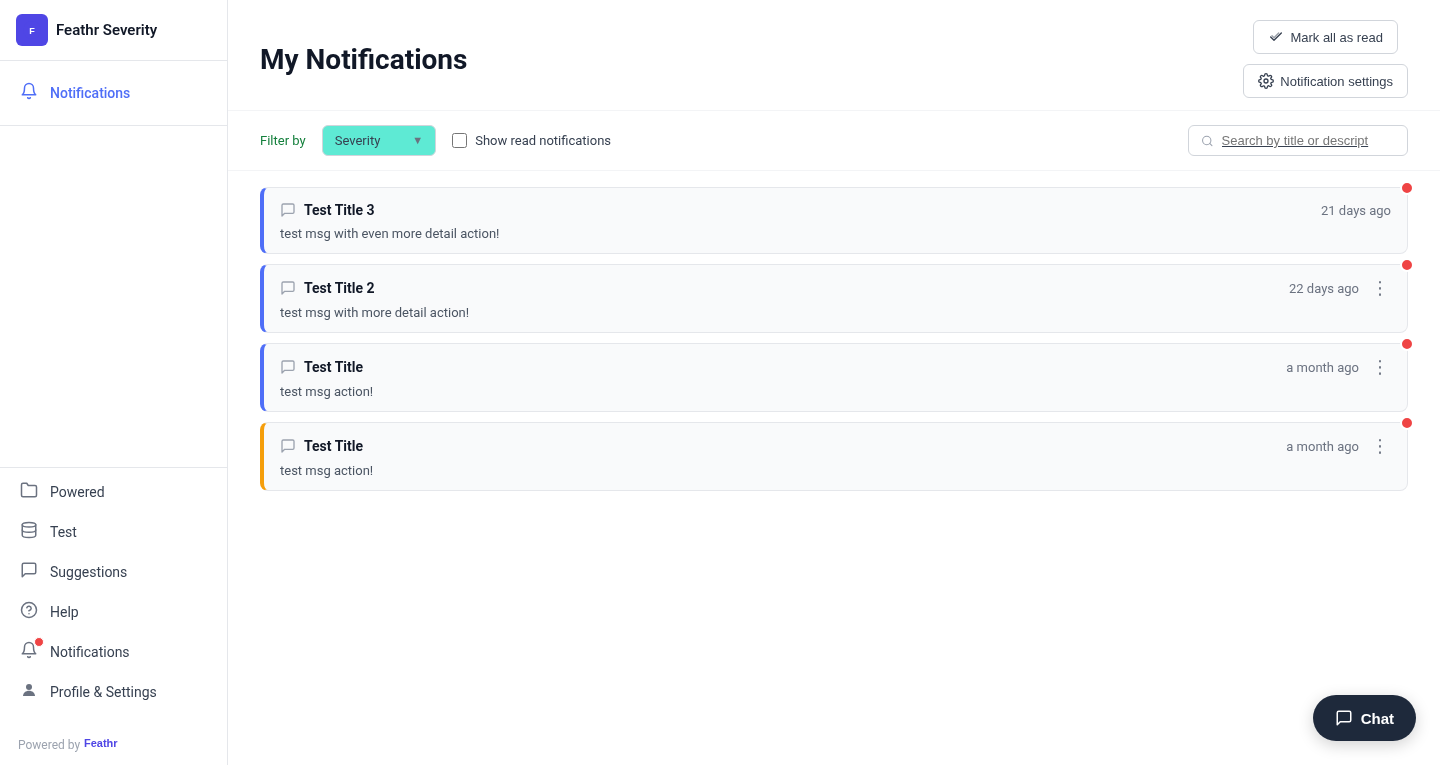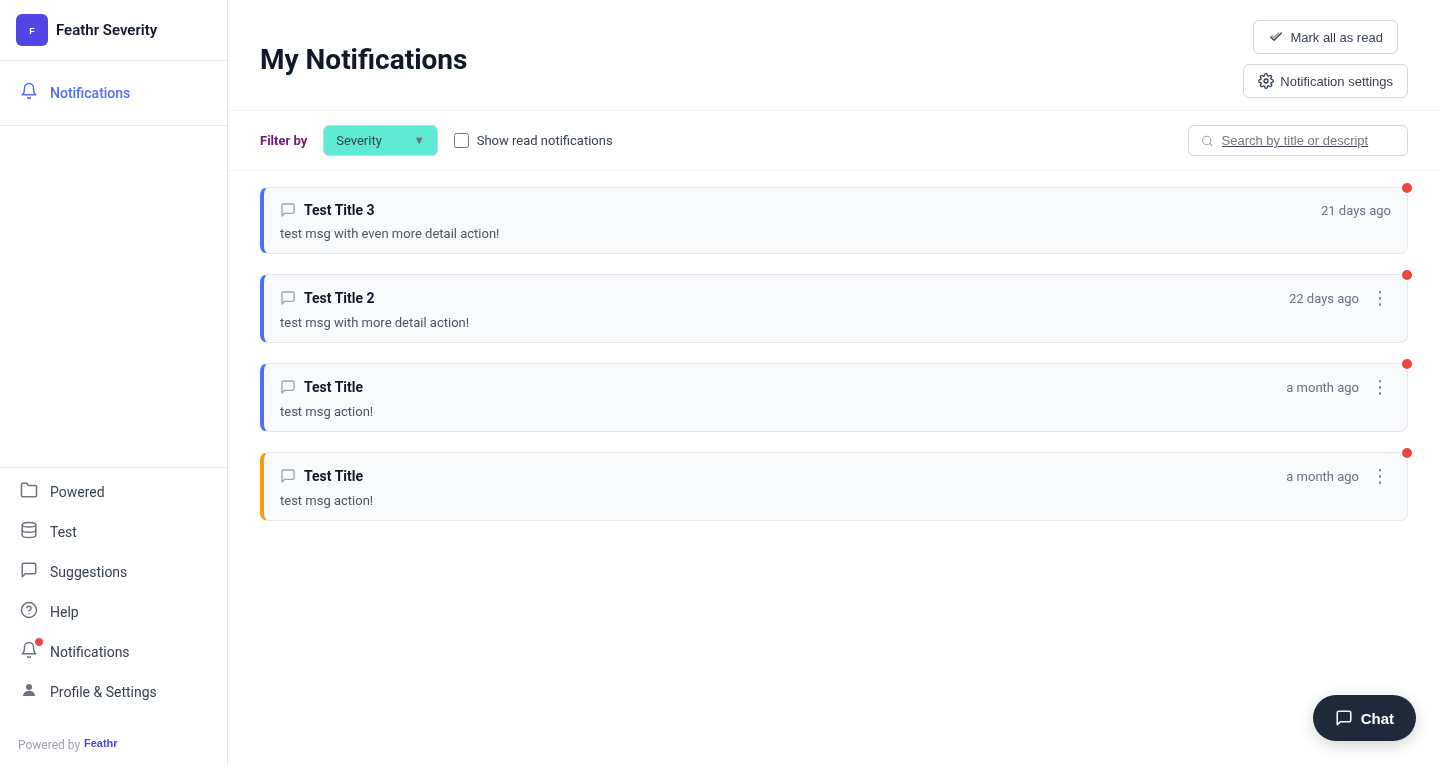--- a/index.html
+++ b/index.html
@@ -123,22 +123,22 @@
     
     .filter-bar {
       display: flex;
       align-items: center;
       gap: 16px;
       padding: 14px 32px;
       border-bottom: 1px solid #f3f4f6;
     }
     .filter-label {
       font-size: 13px;
-      color: #701a75;
-      font-weight: 700;
+      color: #15803d;
+      font-weight: 400;
     }
     .filter-select {
       display: flex;
       align-items: center;
       border: 1px solid #d1d5db;
       border-radius: 6px;
       padding: 7px 12px;
       font-size: 13px;
       color: #374151;
       cursor: pointer;
@@ -178,21 +178,21 @@
       width: 100%;
       background: transparent;
       text-decoration: underline;
     }
 
     
     .notifications-list {
       padding: 16px 32px;
       display: flex;
       flex-direction: column;
-      gap: 10px;
+      gap: 0;
     }
 
     .notif-card {
       position: relative;
       border: 1px solid #e5e7eb;
       border-radius: 8px;
       margin-bottom: 10px;
       background: #f9fafb;
       overflow: visible;
     }

